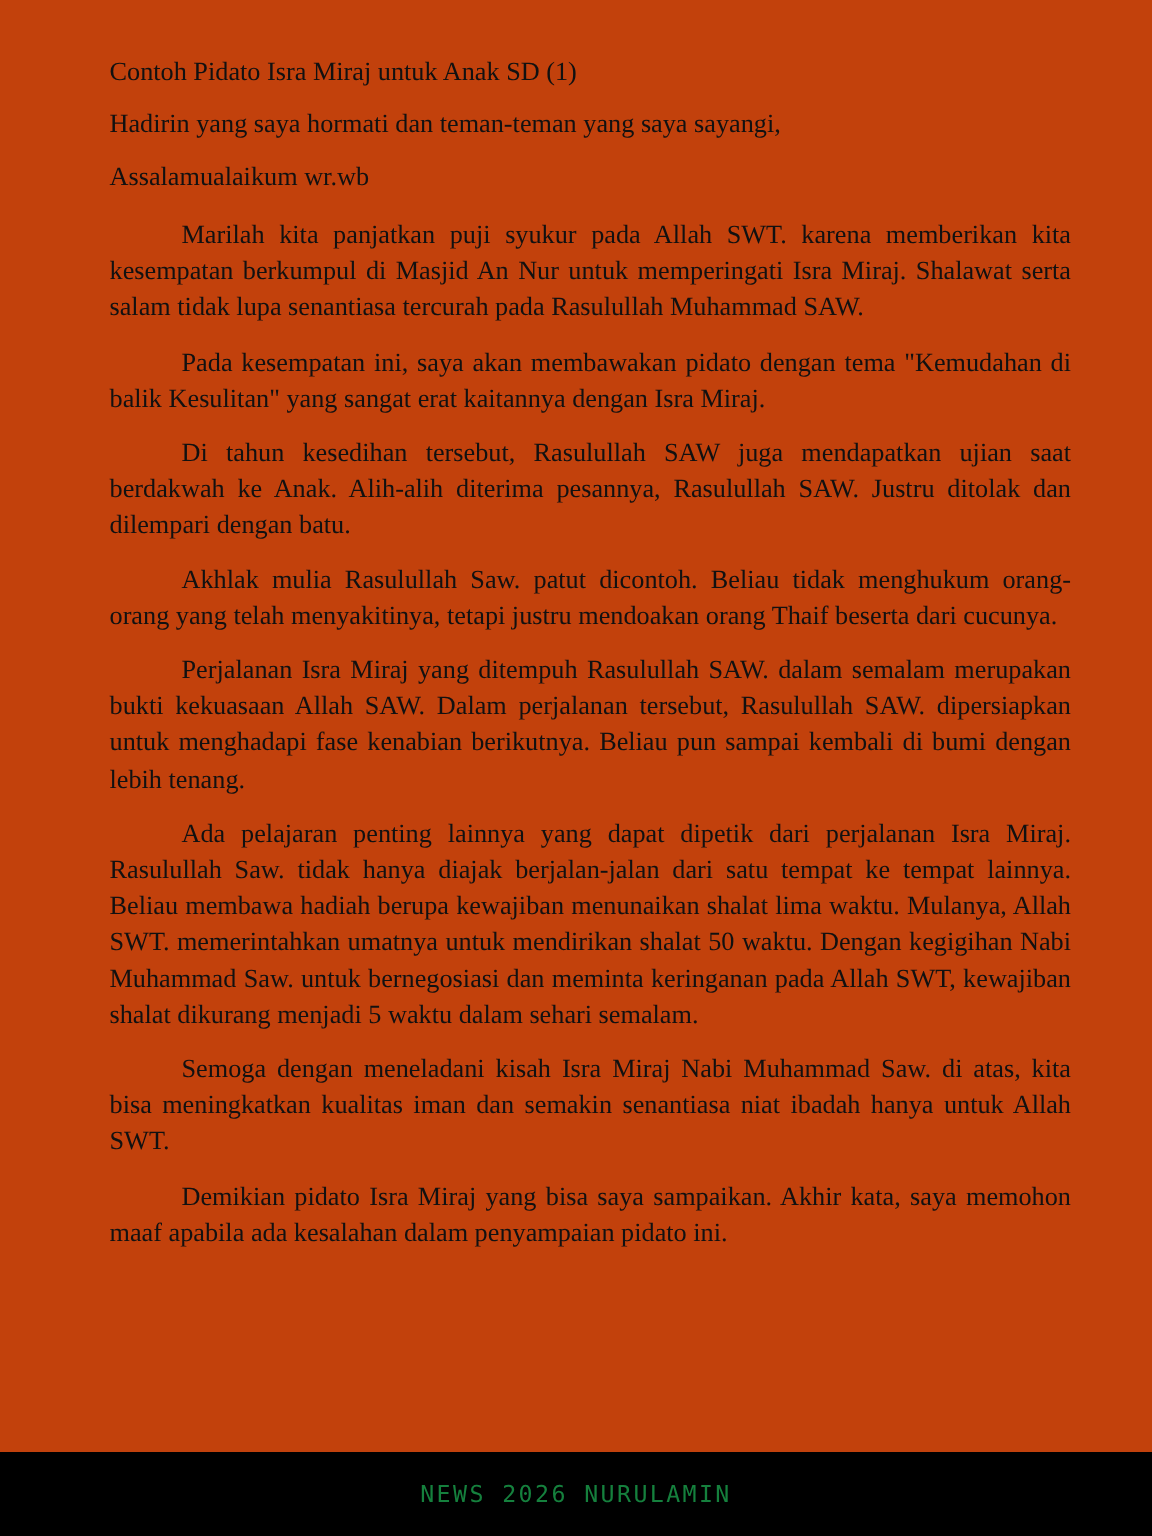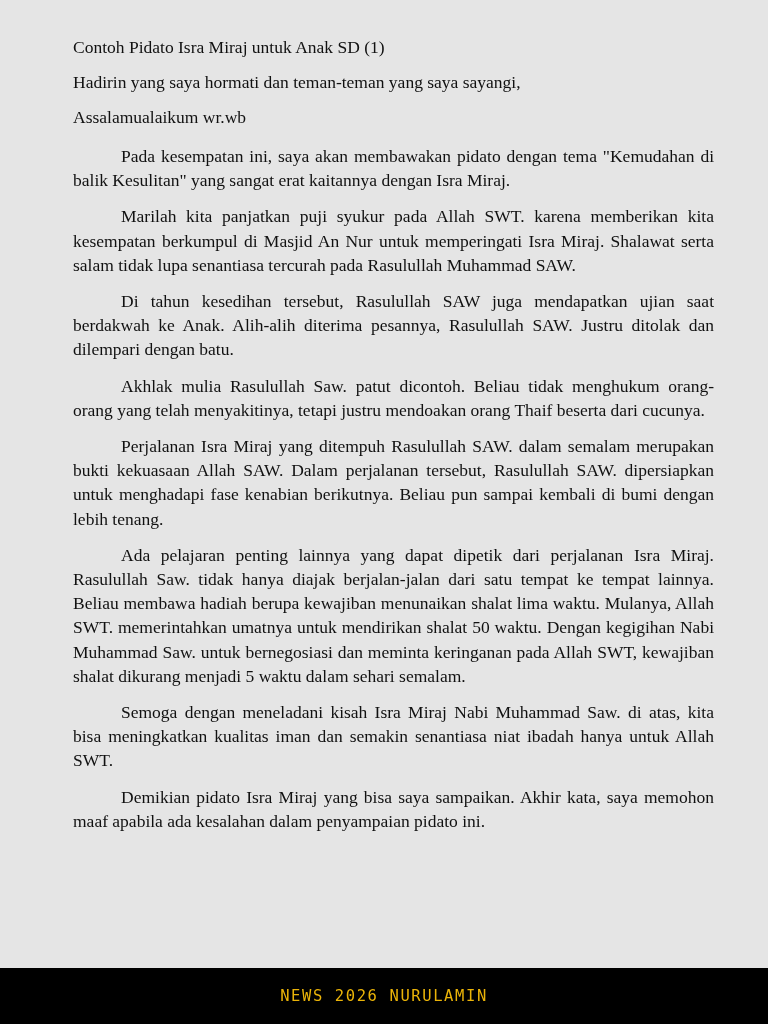--- a/index.html
+++ b/index.html
@@ -15,21 +15,21 @@
     overflow: hidden;
     position: relative;
   }
 
   #document-page {
     position: absolute;
     left: 0;
     top: 0;
     width: 768px;
     height: 968px;
-    background: #e5e5e5;
+    background: #c2410c;
     box-sizing: border-box;
     padding: 30px 54px 0 73px;
   }
 
   .doc-body {
     width: 641px;
   }
 
   .head-line {
     font-size: 17.5px;
@@ -65,40 +65,40 @@
     background: #000000;
     display: flex;
     align-items: center;
     justify-content: center;
   }
 
   #footer-text {
     font-family: "DejaVu Sans Mono", "Liberation Mono", monospace;
     font-size: 15.5px;
     letter-spacing: 1.6px;
-    color: #eab308;
+    color: #15803d;
     white-space: nowrap;
   }
 </style>
 </head>
 <body>
 
 <div id="document-page">
   <div class="doc-body">
 
     <p class="head-line">Contoh Pidato Isra Miraj untuk Anak SD (1)</p>
 
     <p class="head-line">Hadirin yang saya hormati dan teman-teman yang saya sayangi,</p>
 
     <p class="head-line">Assalamualaikum wr.wb</p>
 
     <div id="spacer-head"></div>
 
+    <p class="para">Marilah kita panjatkan puji syukur pada Allah SWT. karena memberikan kita kesempatan berkumpul di Masjid An Nur untuk memperingati Isra Miraj. Shalawat serta salam tidak lupa senantiasa tercurah pada Rasulullah Muhammad SAW.</p>
     <p class="para">Pada kesempatan ini, saya akan membawakan pidato dengan tema "Kemudahan di balik Kesulitan" yang sangat erat kaitannya dengan Isra Miraj.</p>
-    <p class="para">Marilah kita panjatkan puji syukur pada Allah SWT. karena memberikan kita kesempatan berkumpul di Masjid An Nur untuk memperingati Isra Miraj. Shalawat serta salam tidak lupa senantiasa tercurah pada Rasulullah Muhammad SAW.</p>
     <p class="para">Di tahun kesedihan tersebut, Rasulullah SAW juga mendapatkan ujian saat berdakwah ke Anak. Alih-alih diterima pesannya, Rasulullah SAW. Justru ditolak dan dilempari dengan batu.</p>
     <p class="para">Akhlak mulia Rasulullah Saw. patut dicontoh. Beliau tidak menghukum orang-orang yang telah menyakitinya, tetapi justru mendoakan orang Thaif beserta dari cucunya.</p>
     <p class="para">Perjalanan Isra Miraj yang ditempuh Rasulullah SAW. dalam semalam merupakan bukti kekuasaan Allah SAW. Dalam perjalanan tersebut, Rasulullah SAW. dipersiapkan untuk menghadapi fase kenabian berikutnya. Beliau pun sampai kembali di bumi dengan lebih tenang.</p>
     <p class="para">Ada pelajaran penting lainnya yang dapat dipetik dari perjalanan Isra Miraj. Rasulullah Saw. tidak hanya diajak berjalan-jalan dari satu tempat ke tempat lainnya. Beliau membawa hadiah berupa kewajiban menunaikan shalat lima waktu. Mulanya, Allah SWT. memerintahkan umatnya untuk mendirikan shalat 50 waktu. Dengan kegigihan Nabi Muhammad Saw. untuk bernegosiasi dan meminta keringanan pada Allah SWT, kewajiban shalat dikurang menjadi 5 waktu dalam sehari semalam.</p>
     <p class="para">Semoga dengan meneladani kisah Isra Miraj Nabi Muhammad Saw. di atas, kita bisa meningkatkan kualitas iman dan semakin senantiasa niat ibadah hanya untuk Allah SWT.</p>
     <p class="para">Demikian pidato Isra Miraj yang bisa saya sampaikan. Akhir kata, saya memohon maaf apabila ada kesalahan dalam penyampaian pidato ini.</p>
 
   </div>
 </div>
 

